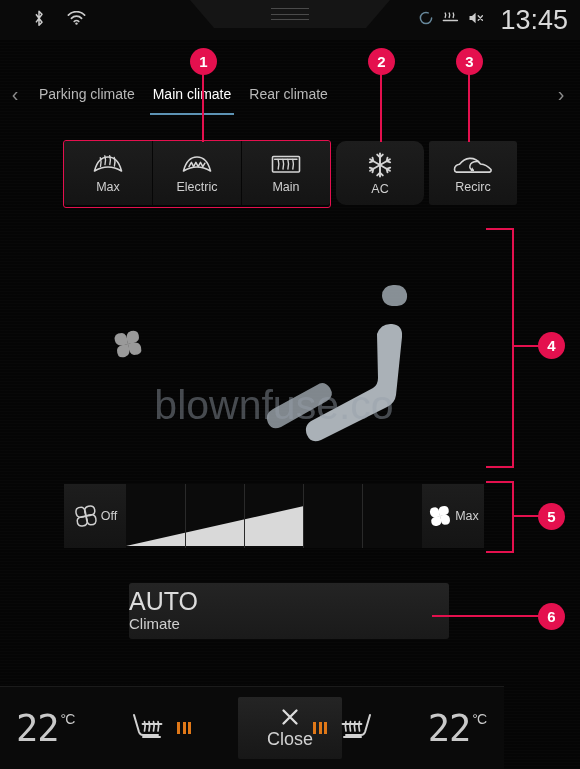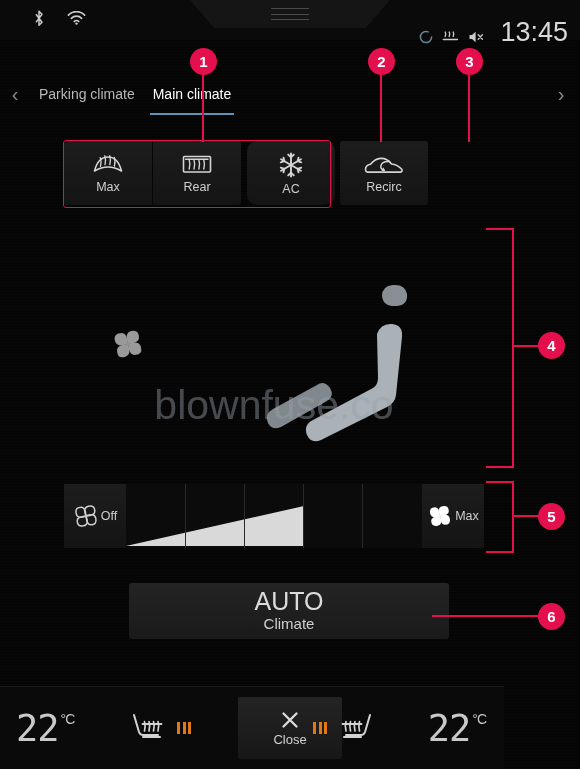--- a/index.html
+++ b/index.html
@@ -7,21 +7,21 @@
        font-family:"Liberation Sans","DejaVu Sans",sans-serif;
        color:#d8d8d8;position:relative;}
 
   .screen{position:absolute;inset:0;background:#050505;
           background-image:repeating-linear-gradient(to bottom,rgba(255,255,255,.012) 0 1px,rgba(0,0,0,0) 1px 3px);}
 
   
   .statusbar{position:absolute;left:0;top:0;width:580px;height:40px;
              background:#0a0a0a;display:flex;align-items:center;}
   .sb-left{display:flex;align-items:center;gap:22px;margin-left:33px;}
-  .sb-right{position:absolute;right:12px;top:8px;height:40px;display:flex;align-items:flex-end;gap:9px;}
+  .sb-right{position:absolute;right:12px;top:0;height:40px;display:flex;align-items:center;gap:9px;}
   .sb-ico{opacity:.92;display:block;}
   .clock{font-size:27px;color:#d9d9d9;letter-spacing:0px;margin-left:6px;
          font-family:"Liberation Sans",sans-serif;font-weight:400;}
   .notch{position:absolute;left:190px;top:0;width:200px;height:28px;background:#151515;
          clip-path:polygon(0 0,100% 0,88% 100%,12% 100%);}
   .notch-lines{position:absolute;left:50%;top:8px;transform:translateX(-50%);
                width:38px;height:12px;display:flex;flex-direction:column;justify-content:space-between;}
   .notch-lines i{display:block;height:1px;background:#4a4a4a;}
 
   
@@ -54,40 +54,40 @@
   .fanrow{position:absolute;left:64px;top:484px;width:420px;height:64px;display:flex;}
   .fanend{width:62px;height:64px;background:linear-gradient(#1d1d1d,#141414);
           display:flex;flex-direction:row;align-items:center;justify-content:center;gap:2px;}
   .fanend .lbl{font-size:12.5px;color:#cfcfcf;}
   .fanmid{flex:1;height:64px;position:relative;background:#0b0b0b;}
   .seg{position:absolute;top:0;bottom:0;width:1px;background:#2a2a2a;}
 
   
   .autobtn{position:absolute;left:129px;top:583px;width:320px;height:56px;border-radius:3px;
            background:linear-gradient(#242424,#1a1a1a);
-           display:flex;flex-direction:column;align-items:center;justify-content:center;}
+           display:flex;flex-direction:column;justify-content:center;}
   .autobtn .t1{font-size:25px;color:#dcdcdc;line-height:1.05;}
   .autobtn .t2{font-size:15px;color:#cfcfcf;line-height:1.3;}
 
   
   .bottombar{position:absolute;left:0;bottom:0;width:504px;height:82px;background:#0a0a0a;
              border-top:1px solid #1b1b1b;display:flex;align-items:center;}
   .temp{font-family:"DejaVu Sans Mono","Liberation Mono",monospace;
         font-size:37px;color:#c9c9c9;display:flex;align-items:flex-start;letter-spacing:-1px;}
   .temp .unit{font-size:14px;margin-top:4px;margin-left:2px;font-family:"Liberation Sans",sans-serif;}
   .temp.left{position:absolute;left:16px;}
   .temp.right{position:absolute;right:18px;}
   .seatL{position:absolute;left:128px;display:flex;align-items:center;gap:7px;}
   .seatR{position:absolute;right:128px;display:flex;align-items:center;gap:7px;}
   .bars{display:flex;gap:2.5px;}
   .bars i{display:block;width:3px;height:12px;background:#e07818;}
   .closebtn{position:absolute;left:238px;width:104px;height:62px;border-radius:2px;
             background:linear-gradient(#242424,#171717);
             display:flex;flex-direction:column;align-items:center;justify-content:center;gap:2px;}
-  .closebtn .lbl{font-size:13px;color:#d2d2d2;}
+  .closebtn .lbl{font-size:18px;color:#d2d2d2;}
 
   
   .callout{position:absolute;width:27px;height:27px;border-radius:50%;
            background:#e4104e;color:#fff;font-size:15px;font-weight:bold;
            display:flex;align-items:center;justify-content:center;z-index:40;}
   .cline{position:absolute;background:#e4104e;z-index:30;}
   .cbox{position:absolute;border:1.6px solid #e4104e;z-index:30;}
 </style>
 </head>
 <body>
@@ -142,40 +142,50 @@
   <div class="tabbar">
     <div class="chev">‹</div>
     <div class="tabs">
       <div class="tab">
         <span>Parking climate</span>
       </div>
       <div class="tab active">
         <span>Main climate</span>
         <span class="ul"></span>
       </div>
+      <div class="tab">
+        <span>Rear climate</span>
+      </div>
     </div>
     <div class="chev right">›</div>
   </div>
 
   <div class="btnrow">
     <div class="grp-a">
       <div class="btn">
         <svg width="36" height="25" viewBox="0 0 36 25">
           <path d="M4.5 19 q13.5 -8 27 0 q-3.5 -14 -13.5 -14 q-10 0 -13.5 14 Z" stroke="#d5d5d5" stroke-width="1.6" fill="none" stroke-linejoin="round"></path>
           <path d="M10.5 14.3 q1.2 -4.6 -.2 -8.6 M15 12.6 q1.2 -4.8 -.2 -8.8 M19.8 12.5 q1.3 -4.8 -.1 -8.8 M24.4 14 q1.3 -4.6 -.1 -8.6" stroke="#d5d5d5" stroke-width="1.35" fill="none" stroke-linecap="round"></path>
         </svg>
         <span class="lbl">Max</span>
+      </div>
+      <div class="btn">
+        <svg width="36" height="25" viewBox="0 0 36 25">
+          <path d="M4.5 19 q13.5 -8 27 0 q-3.5 -14 -13.5 -14 q-10 0 -13.5 14 Z" stroke="#d5d5d5" stroke-width="1.6" fill="none" stroke-linejoin="round"></path>
+          <path d="M10 14.6 L12.4 10.4 L14.6 14.6 L16.9 10.4 L19.2 14.6 L21.5 10.4 L23.8 14.6 L25.9 11.2" stroke="#d5d5d5" stroke-width="1.5" fill="none" stroke-linejoin="round" stroke-linecap="round"></path>
+        </svg>
+        <span class="lbl">Electric</span>
       </div>
       <div class="btn">
         <svg width="34" height="25" viewBox="0 0 34 25">
           <rect x="3.5" y="4.5" width="27" height="15.5" rx="1" stroke="#d5d5d5" stroke-width="1.6" fill="none"></rect>
           <path d="M9.2 17 q1.3 -5.4 -.1 -9.6 M14 17 q1.3 -5.4 -.1 -9.6 M18.9 17 q1.3 -5.4 -.1 -9.6 M23.8 17 q1.3 -5.4 -.1 -9.6" stroke="#d5d5d5" stroke-width="1.4" fill="none" stroke-linecap="round"></path>
           <path d="M5.6 7.2 H28" stroke="#d5d5d5" stroke-width="1.4" stroke-linecap="round"></path>
         </svg>
-        <span class="lbl">Rear</span>
+        <span class="lbl">Main</span>
       </div>
     </div>
     <div class="grp-b">
       <div class="btn">
         <svg width="28" height="28" viewBox="0 0 28 28">
           <g stroke="#d5d5d5" stroke-width="1.9" stroke-linecap="round">
             <path d="M14 2.5 V25.5"></path>
               <path d="M4.05 8.25 L23.95 19.75"></path>
               <path d="M4.05 19.75 L23.95 8.25"></path>
             <path d="M14 6.2 L11.2 3.6 M14 6.2 L16.8 3.6"></path>

